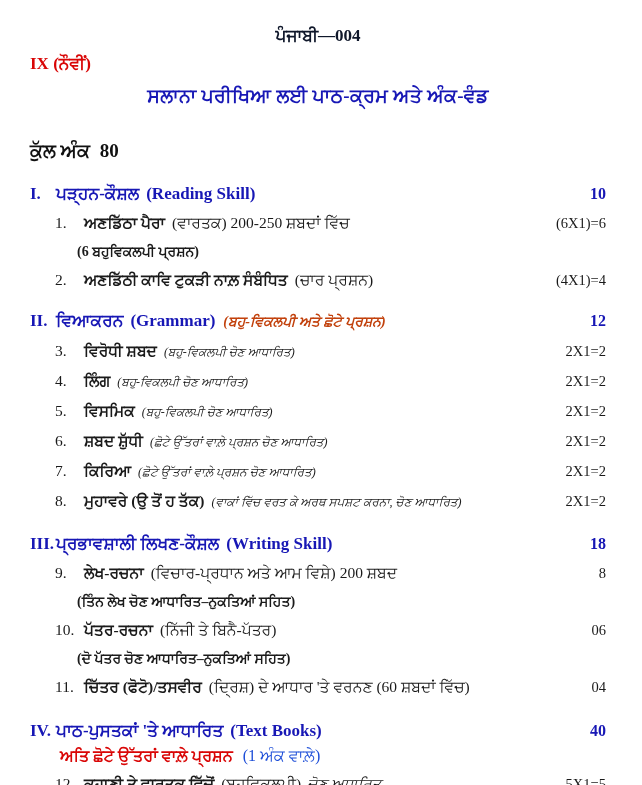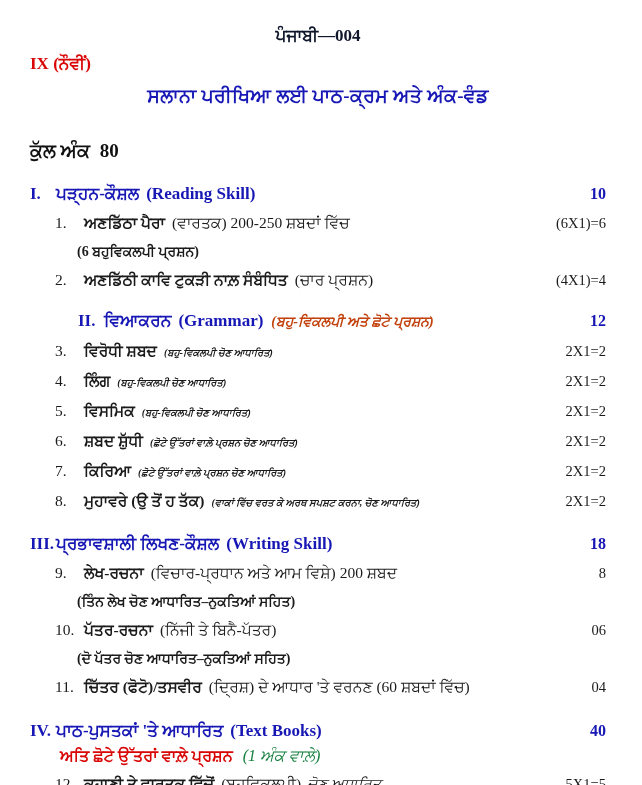--- a/index.html
+++ b/index.html
@@ -24,33 +24,33 @@
   .sec-title{margin-right:7px;}
   .sec-title-en{margin-right:8px;}
   .sec-sub{font-weight:bold;font-style:italic;font-size:14px;color:#c2410c;}
   .sec-marks{margin-left:auto;font-size:16px;}
 
   
   .item{display:flex;align-items:baseline;font-size:15.5px;line-height:21px;margin-top:7px;padding-left:25px;color:#1a1a1a;}
   .item-num{min-width:20px;text-align:left;margin-right:9px;}
   .item-label{font-weight:bold;}
   .item-detail{margin-left:7px;}
-  .item-detail.it{font-style:italic;font-size:10px;font-weight:bold;}
+  .item-detail.it{font-style:italic;font-size:12px;}
   .item-detail2{margin-left:6px;font-style:italic;font-size:15px;}
   .item-marks{margin-left:auto;font-size:14.5px;white-space:nowrap;padding-left:6px;}
 
   
   .note{padding-left:47px;font-weight:bold;font-size:14px;line-height:21px;margin-top:7px;color:#1a1a1a;}
 
   
   .sub4{padding-left:30px;font-size:16px;line-height:21px;margin-top:3px;}
   .sub4 .red{color:#d90606;font-weight:bold;margin-right:6px;}
-  .sub4 .blk{color:#15803d;font-style:italic;}
+  .sub4 .blk{color:#1d4ed8;}
 
-  .gap-secII{margin-top:19px;margin-left:48px;}
+  .gap-secII{margin-top:19px;}
   .gap-secIII{margin-top:20px;}
   .gap-secIV{margin-top:22px;}
 </style>
 </head>
 <body>
 
 <div class="page">
 
   <div class="doc-title">ਪੰਜਾਬੀ—004</div>
   <div class="class-line">IX (ਨੌਵੀਂ)</div>

